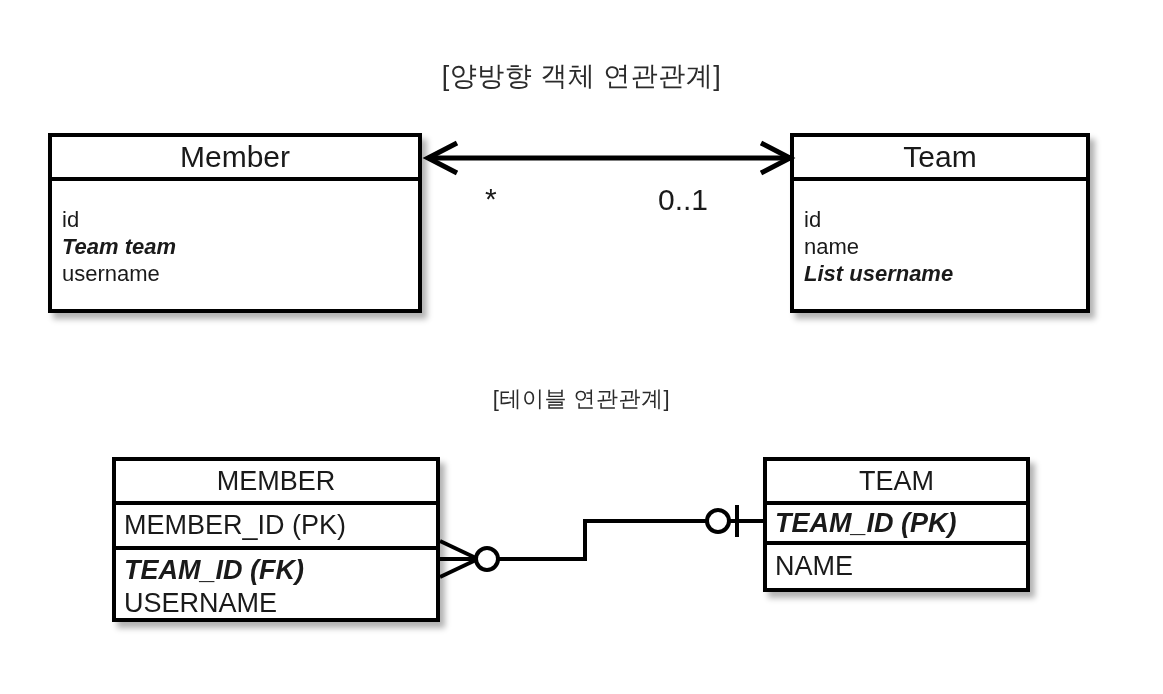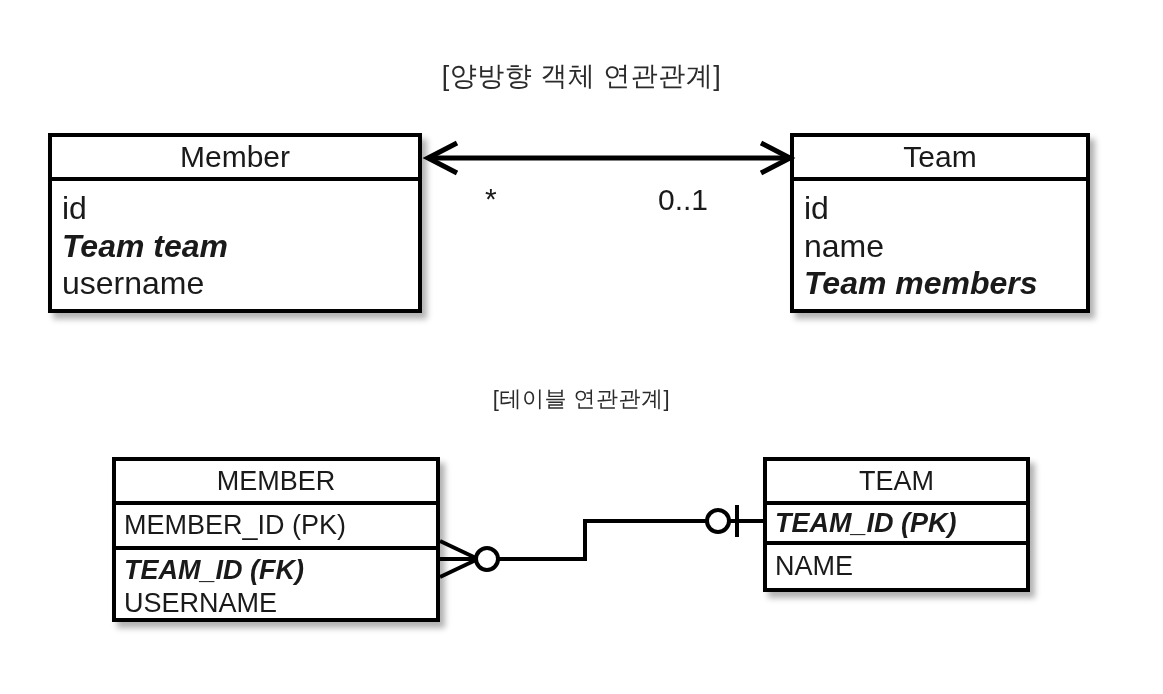--- a/index.html
+++ b/index.html
@@ -85,21 +85,21 @@
   }
   .class-box .hdr {
     height: 44px;
     font-size: 30px;
   }
   .class-box .sect {
     height: 128px;
     padding: 3px 0 0 10px;
   }
   .class-box .row {
-    font-size: 32px;
+    font-size: 22px;
     padding: 2px 0;
   }
 
   
   #table-member {
     left: 112px; top: 457px;
     width: 328px; height: 165px;
   }
   #table-team {
     left: 763px; top: 457px;
@@ -158,21 +158,21 @@
       <div class="row bold">Team team</div>
       <div class="row reg">username</div>
     </div>
   </div>
 
   <div class="box class-box" id="class-team">
     <div class="hdr">Team</div>
     <div class="sect">
       <div class="row reg">id</div>
       <div class="row reg">name</div>
-      <div class="row bold">Team members</div>
+      <div class="row bold">List username</div>
     </div>
   </div>
 
   <div class="mult" id="mult-many">*</div>
   <div class="mult" id="mult-zeroone">0..1</div>
 
   <div class="caption" id="caption-table">[테이블 연관관계]</div>
 
   <div class="box er-box" id="table-member">
     <div class="hdr">MEMBER</div>

